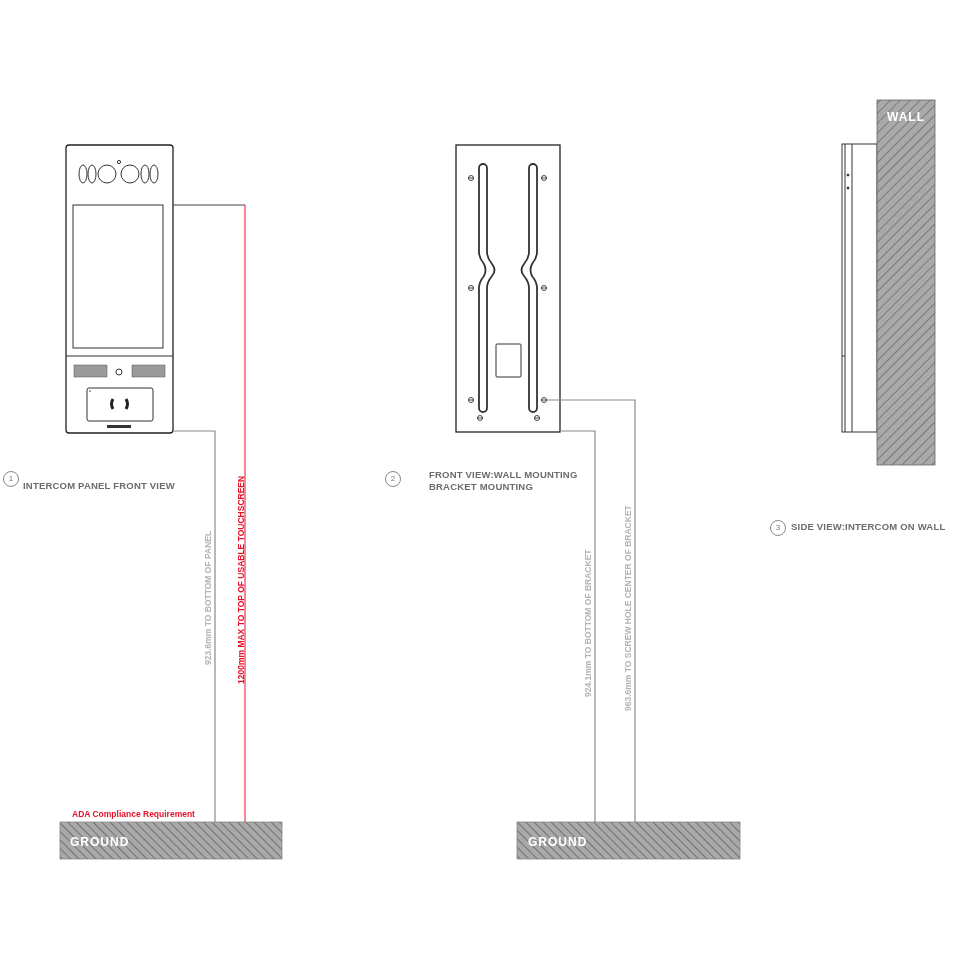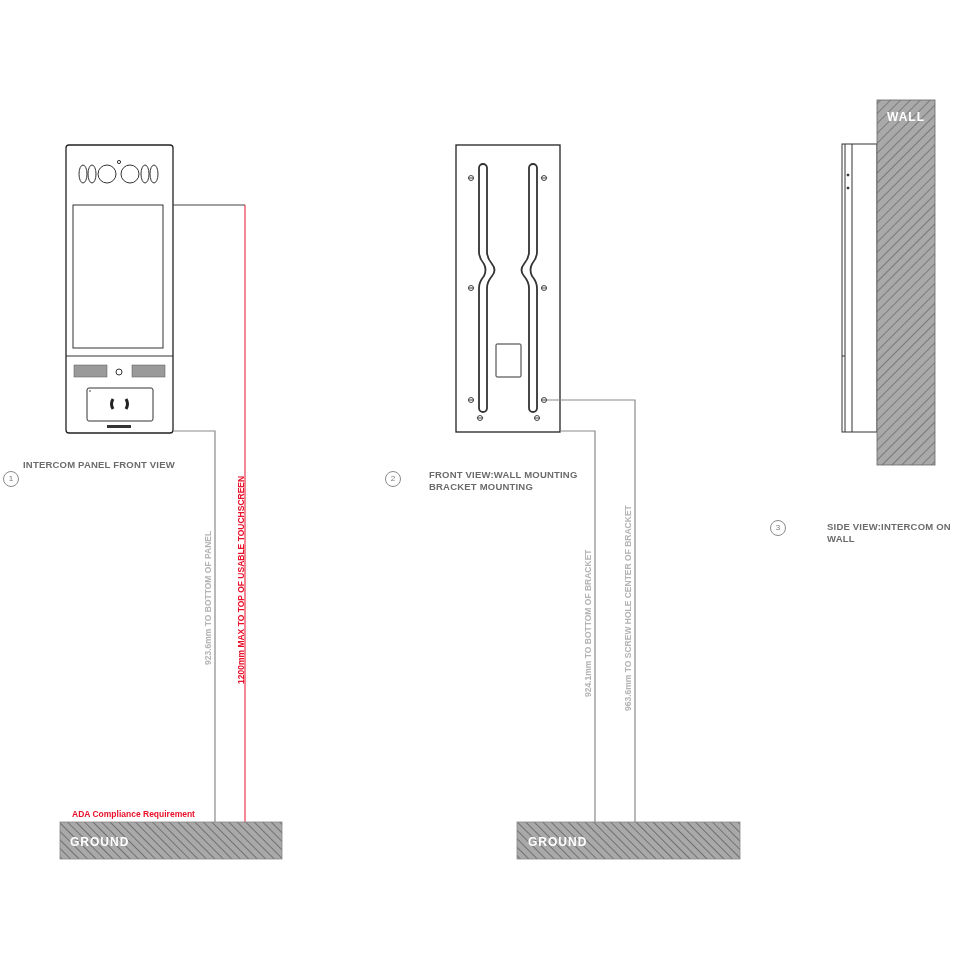--- a/index.html
+++ b/index.html
@@ -102,30 +102,30 @@
     <line x1="845" y1="144" x2="845" y2="432"></line>
     <line x1="852" y1="144" x2="852" y2="432"></line>
     <line x1="842" y1="356" x2="845" y2="356"></line>
     <circle cx="848" cy="175" r="1" fill="#222"></circle>
     <circle cx="848" cy="188" r="1" fill="#222"></circle>
   </g>
   <rect x="877" y="100" width="58" height="365" fill="url(#hatchFwd)" stroke="#666" stroke-width="0.8"></rect>
 </svg>
 
 <div class="circle-num" style="left:3px;top:471px;">1</div>
-<div class="caption" style="left:23px;top:459px;">INTERCOM PANEL FRONT VIEW</div>
+<div class="caption" style="left:23px;top:480px;">INTERCOM PANEL FRONT VIEW</div>
 
 <div class="circle-num" style="left:385px;top:471px;">2</div>
 <div class="caption" style="left:413px;top:469px;margin-left:16px;">
   <div>FRONT VIEW:WALL MOUNTING</div>
   <div>BRACKET MOUNTING</div>
 </div>
 
 <div class="circle-num" style="left:770px;top:520px;">3</div>
-<div class="caption" style="left:791px;top:521px;margin-left:36px;">SIDE VIEW:INTERCOM ON WALL</div>
+<div class="caption" style="left:791px;top:521px;">SIDE VIEW:INTERCOM ON WALL</div>
 
 <div class="vlabel gray" style="left:203px;top:665px;">923.6mm TO BOTTOM OF PANEL</div>
 <div class="vlabel red" style="left:236px;top:684px;">1200mm MAX TO TOP OF USABLE TOUCHSCREEN</div>
 <div class="vlabel gray" style="left:583px;top:697px;">924.1mm TO BOTTOM OF BRACKET</div>
 <div class="vlabel gray" style="left:623px;top:711px;">963.6mm TO SCREW HOLE CENTER OF BRACKET</div>
 
 <div class="ada" style="left:72px;top:809px;">ADA Compliance Requirement</div>
 
 <div class="hatch-label" style="left:70px;top:835px;">GROUND</div>
 <div class="hatch-label" style="left:528px;top:835px;">GROUND</div>

